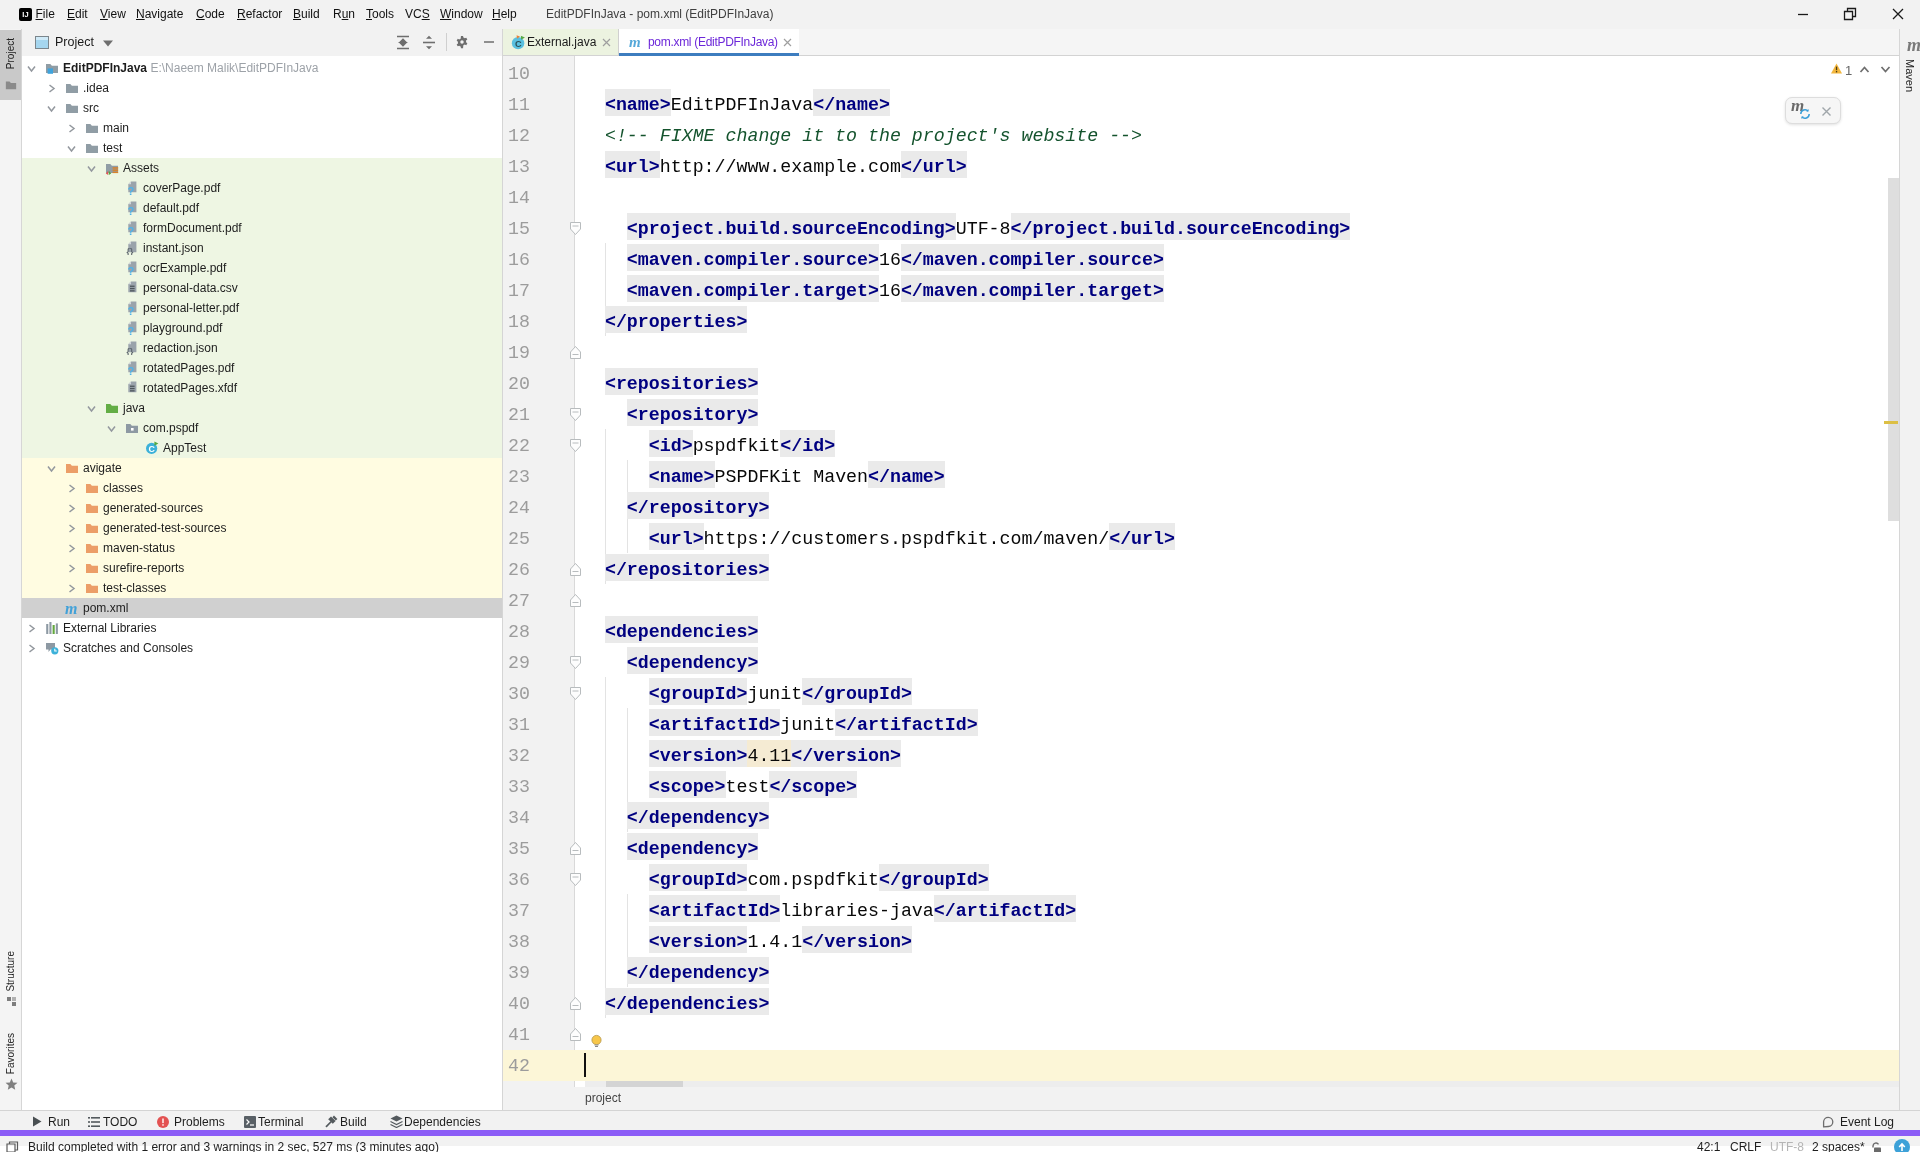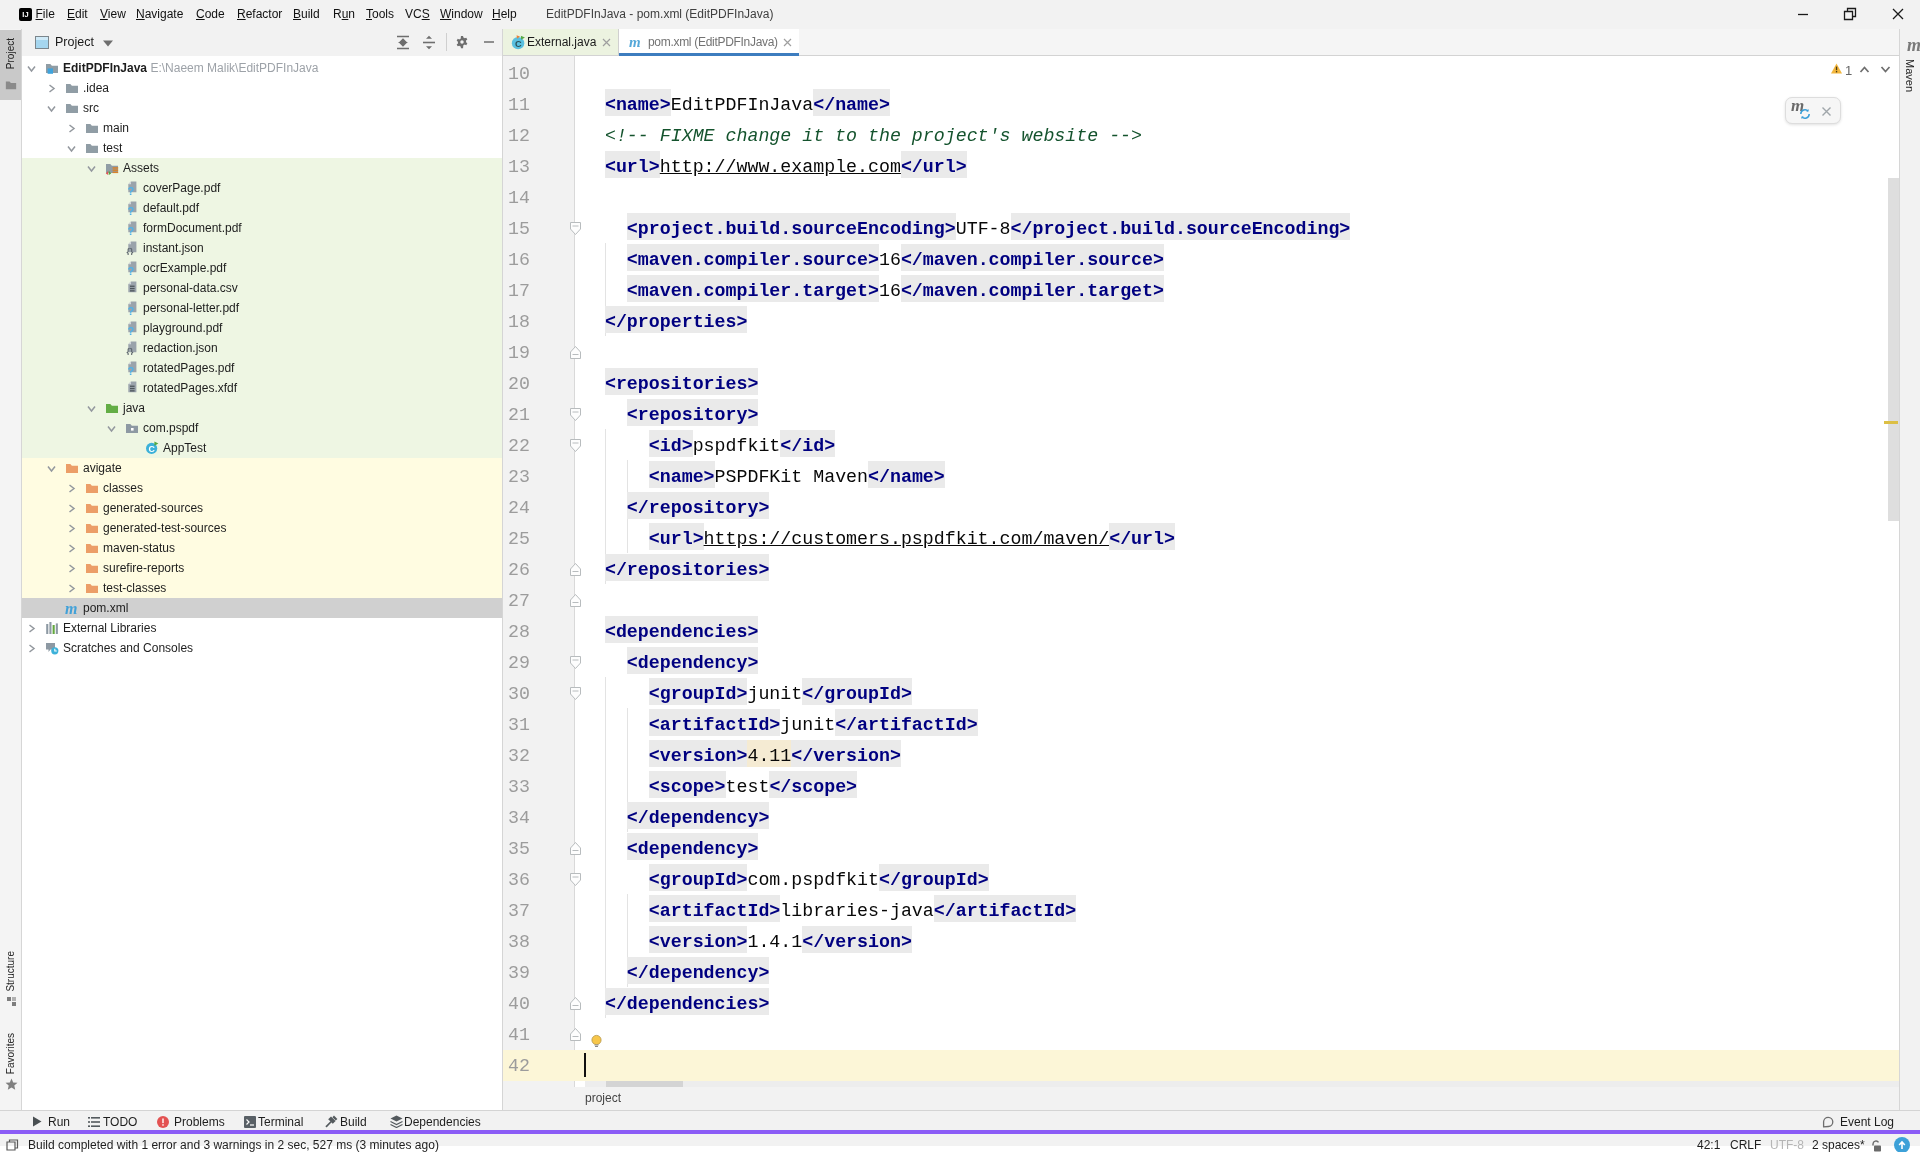--- a/index.html
+++ b/index.html
@@ -15,30 +15,30 @@
 .tc{width:11px;height:11px}
 .iw{position:absolute;top:3px;width:14px;height:14px}
 .ti{width:14px;height:14px;display:block}
 .tl{position:absolute;top:0;line-height:20px;white-space:pre}
 .dim{color:#9da2a8}
 #gut{left:503px;top:56px;width:72px;height:1031px;background:#f2f2f2;border-right:1px solid #d9d9d9}
 #lnums{left:503px;top:59px;width:27px;text-align:right;font-family:"Liberation Mono",monospace;font-size:18.27px;line-height:31px;color:#9c9c9c}
 #code{left:583px;top:58.5px;font-family:"Liberation Mono",monospace;font-size:18.27px;line-height:31px;color:#080808}
 .cl{height:31px;white-space:pre}
 .t{color:#000080;font-weight:bold;background:#eaeaea;padding:5.5px 0 1.5px}
-.u{text-decoration:underline}
+.u{}
 .c{color:#14532d;font-style:italic}
 .v{background:#f5ebd3;padding:5.5px 0 1.5px}
 .ig{position:absolute;width:1px;background:#e3e3e3}
 .fold{position:absolute;left:569px;width:13px;height:15px}
 #tabs{left:503px;top:29px;width:1396px;height:27px;background:#f5f5f5;border-bottom:1px solid #d3d3d3}
 #rs{left:1899px;top:29px;width:21px;height:1081px;background:#f2f2f2;border-left:1px solid #d6d6d6}
 #crumb{left:503px;top:1087px;width:1396px;height:23px;background:#f2f2f2;font-size:12px;color:#444;line-height:23px}
 #toolbar{left:0;top:1110px;width:1920px;height:20px;background:#f2f2f2;border-top:1px solid #d4d4d4}
-#status{left:0;top:1130px;width:1920px;height:16px;background:#f2f2f2;border-top:4px solid #8b5cf6;font-size:12px;color:#1e1e1e}
+#status{left:0;top:1130px;width:1920px;height:16px;background:#f2f2f2;border-top:6px solid #8b5cf6;font-size:12px;color:#1e1e1e}
 .bt{position:absolute;top:0;line-height:22px;font-size:12px;color:#1e1e1e}
 .st{position:absolute;top:0;line-height:23px}
 </style></head><body>
 <div class="a" id="tb">
 <div class="a" style="left:19px;top:8px;width:13px;height:13px;background:#000;border-radius:2px;color:#fff;font-size:7.5px;font-weight:bold;text-align:center;line-height:13px">IJ</div>
 <span class="mi" style="left:35.5px"><u>F</u>ile</span>
     <span class="mi" style="left:67px"><u>E</u>dit</span>
     <span class="mi" style="left:100px"><u>V</u>iew</span>
     <span class="mi" style="left:136px"><u>N</u>avigate</span>
     <span class="mi" style="left:196px"><u>C</u>ode</span>
@@ -446,21 +446,21 @@
         <path d="M5.2 0.2 8.4 1.4 5.6 3.4z" fill="#e8833a"></path>
         <path d="M9.2 0.6 13 2.4 9.4 4.4z" fill="#57a845"></path>
       </svg>
 <span class="a" style="left:24px;top:0;line-height:26px;font-size:12px;color:#1b1b1b">External.java</span>
 <svg class="a" style="left:99px;top:9px;width:9px;height:9px" viewBox="0 0 9 9">
         <path d="M1 1l7 7M8 1L1 8" stroke="#9f9f9f" stroke-width="1.2"></path>
       </svg>
 </div>
 <div class="a" style="left:116px;top:0;width:180px;height:26px;background:#fff">
 <span class="a" style="left:10px;top:0;line-height:26px;font-size:15px;font-weight:bold;font-style:italic;color:#55a8d9;font-family:'Liberation Serif',serif">m</span>
-<span class="a" style="left:29px;top:0;line-height:26px;font-size:12px;letter-spacing:-0.3px;color:#737373">pom.xml (EditPDFInJava)</span>
+<span class="a" style="left:29px;top:0;line-height:26px;font-size:12px;letter-spacing:-0.3px;color:#6d28d9">pom.xml (EditPDFInJava)</span>
 <svg class="a" style="left:164px;top:9px;width:9px;height:9px" viewBox="0 0 9 9">
         <path d="M1 1l7 7M8 1L1 8" stroke="#9f9f9f" stroke-width="1.2"></path>
       </svg>
 </div>
 <div class="a" style="left:116px;top:23.5px;width:180px;height:3.5px;background:#3d7dbf"></div>
 </div>
 <div class="a" id="gut"></div>
 <div class="a" style="left:503px;top:1049.5px;width:1396px;height:31px;background:#fcf6d7"></div>
 <div class="a" id="lnums">10<br>11<br>12<br>13<br>14<br>15<br>16<br>17<br>18<br>19<br>20<br>21<br>22<br>23<br>24<br>25<br>26<br>27<br>28<br>29<br>30<br>31<br>32<br>33<br>34<br>35<br>36<br>37<br>38<br>39<br>40<br>41<br>42</div>
 <div class="ig" style="left:605px;top:243px;height:93px"></div>

